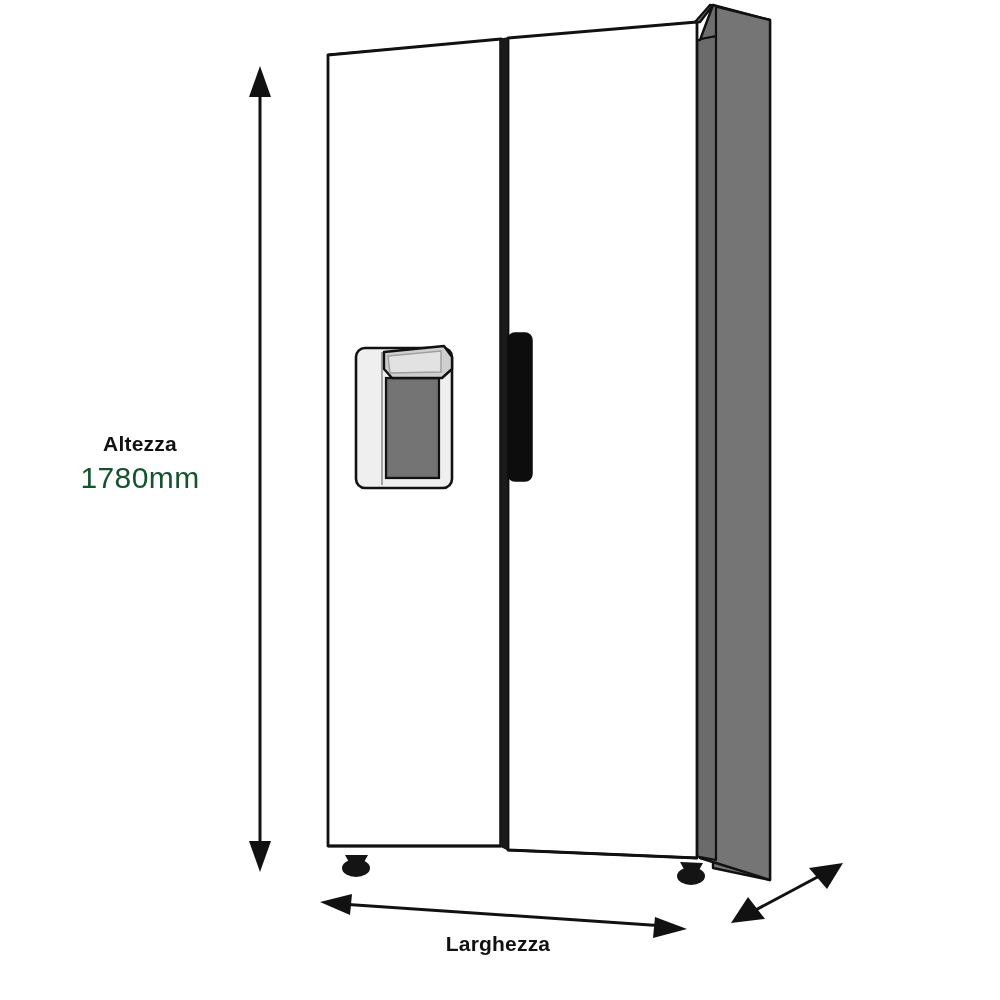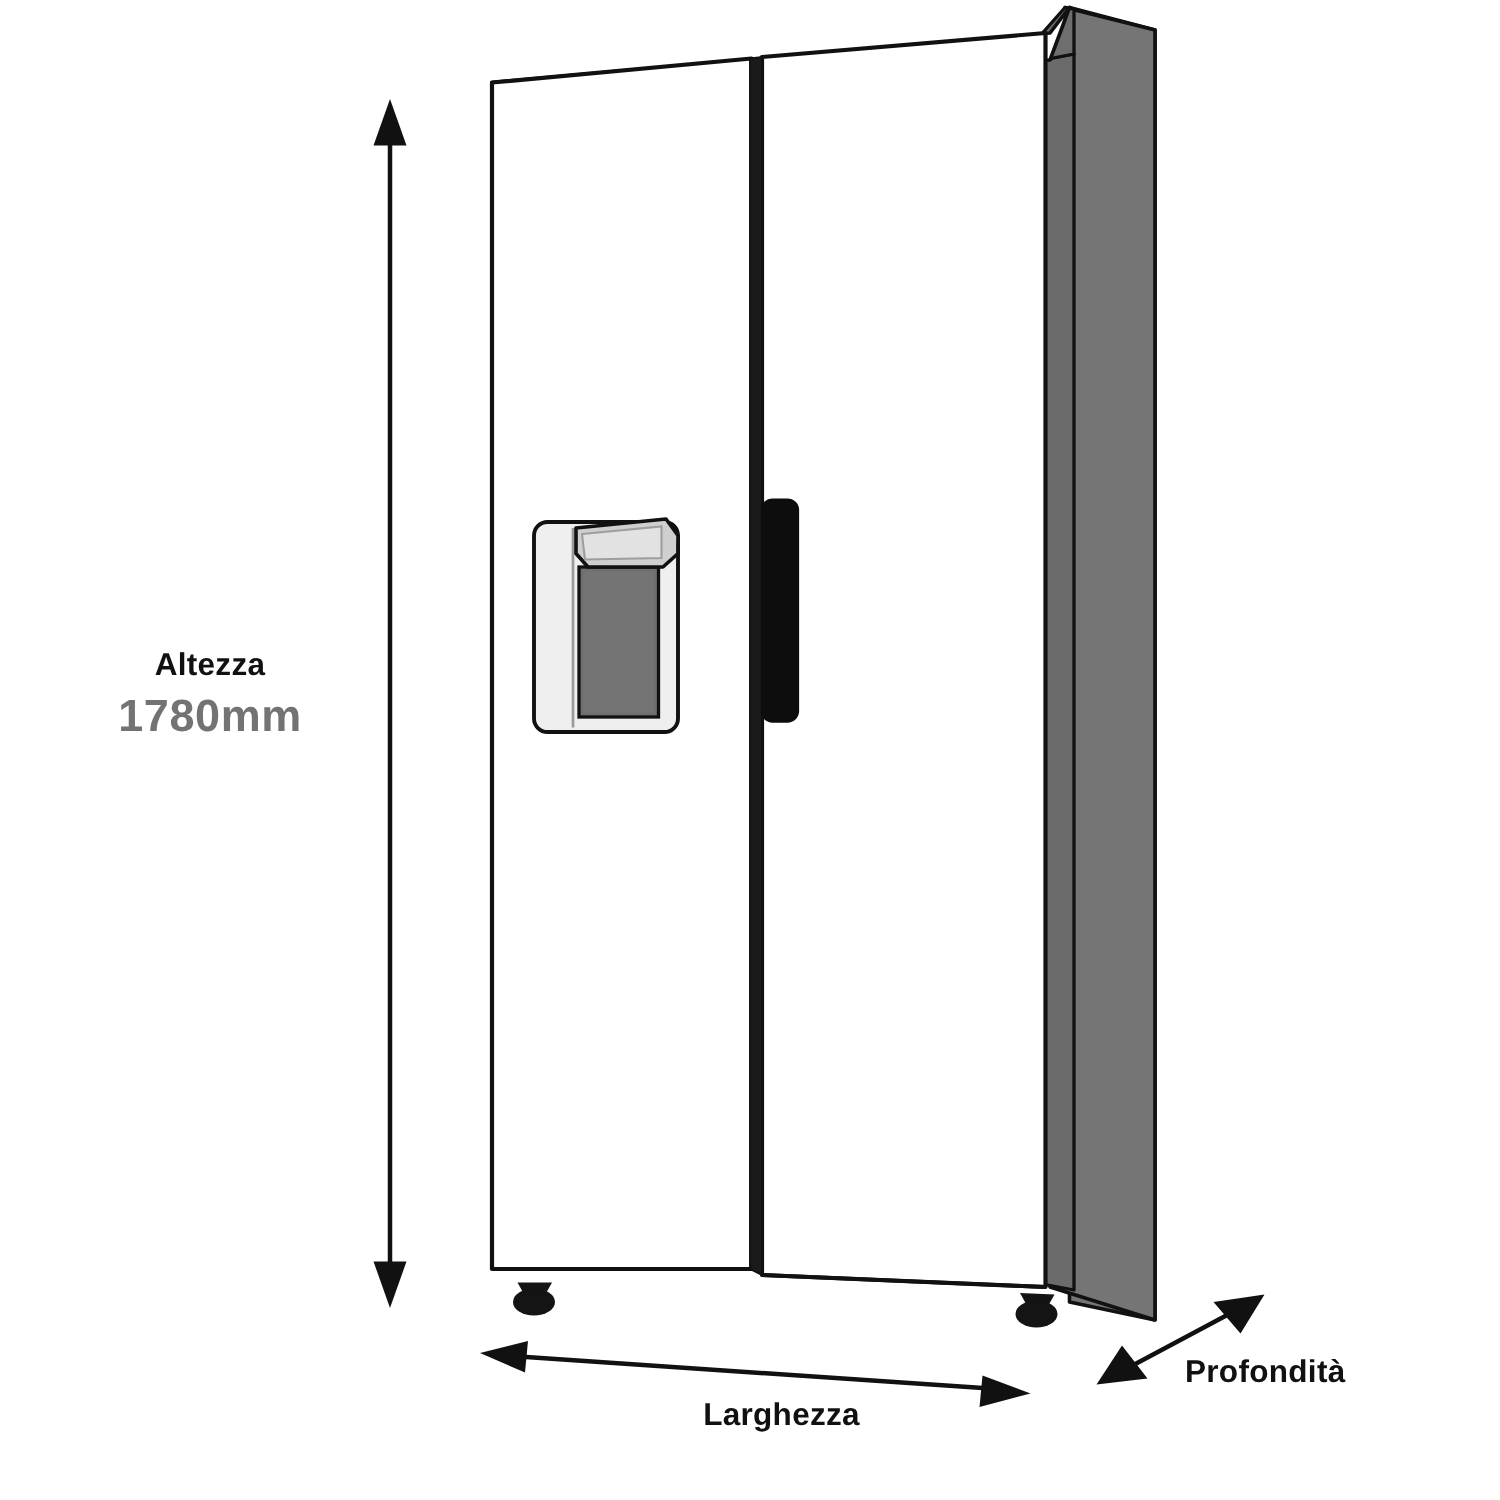--- a/index.html
+++ b/index.html
@@ -38,32 +38,32 @@
   .dim-label .dim-name {
     display: block;
     font-size: 21px;
     font-weight: 700;
     letter-spacing: 0.2px;
     color: #111111;
   }
   .dim-label .dim-value {
     display: block;
     font-size: 30px;
-    font-weight: 700;
+    font-weight: 400;
     letter-spacing: 0.4px;
-    color: #737373;
+    color: #14532d;
     margin-top: 3px;
   }
   #label-height {
     left: 30px;
     top: 432px;
     width: 220px;
   }
   #label-width {
-    left: 406px;
+    left: 383px;
     top: 932px;
     width: 230px;
   }
   #label-depth {
     left: 790px;
     top: 903px;
     width: 200px;
     text-align: left;
   }
 </style>
@@ -156,16 +156,15 @@
   <div id="label-height" class="dim-label">
     <span class="dim-name">Altezza</span>
     <span class="dim-value">1780mm</span>
   </div>
 
   <div id="label-width" class="dim-label">
     <span class="dim-name">Larghezza</span>
   </div>
 
   <div id="label-depth" class="dim-label">
-    <span class="dim-name">Profondità</span>
   </div>
 
 </div>
 
 </body></html>

